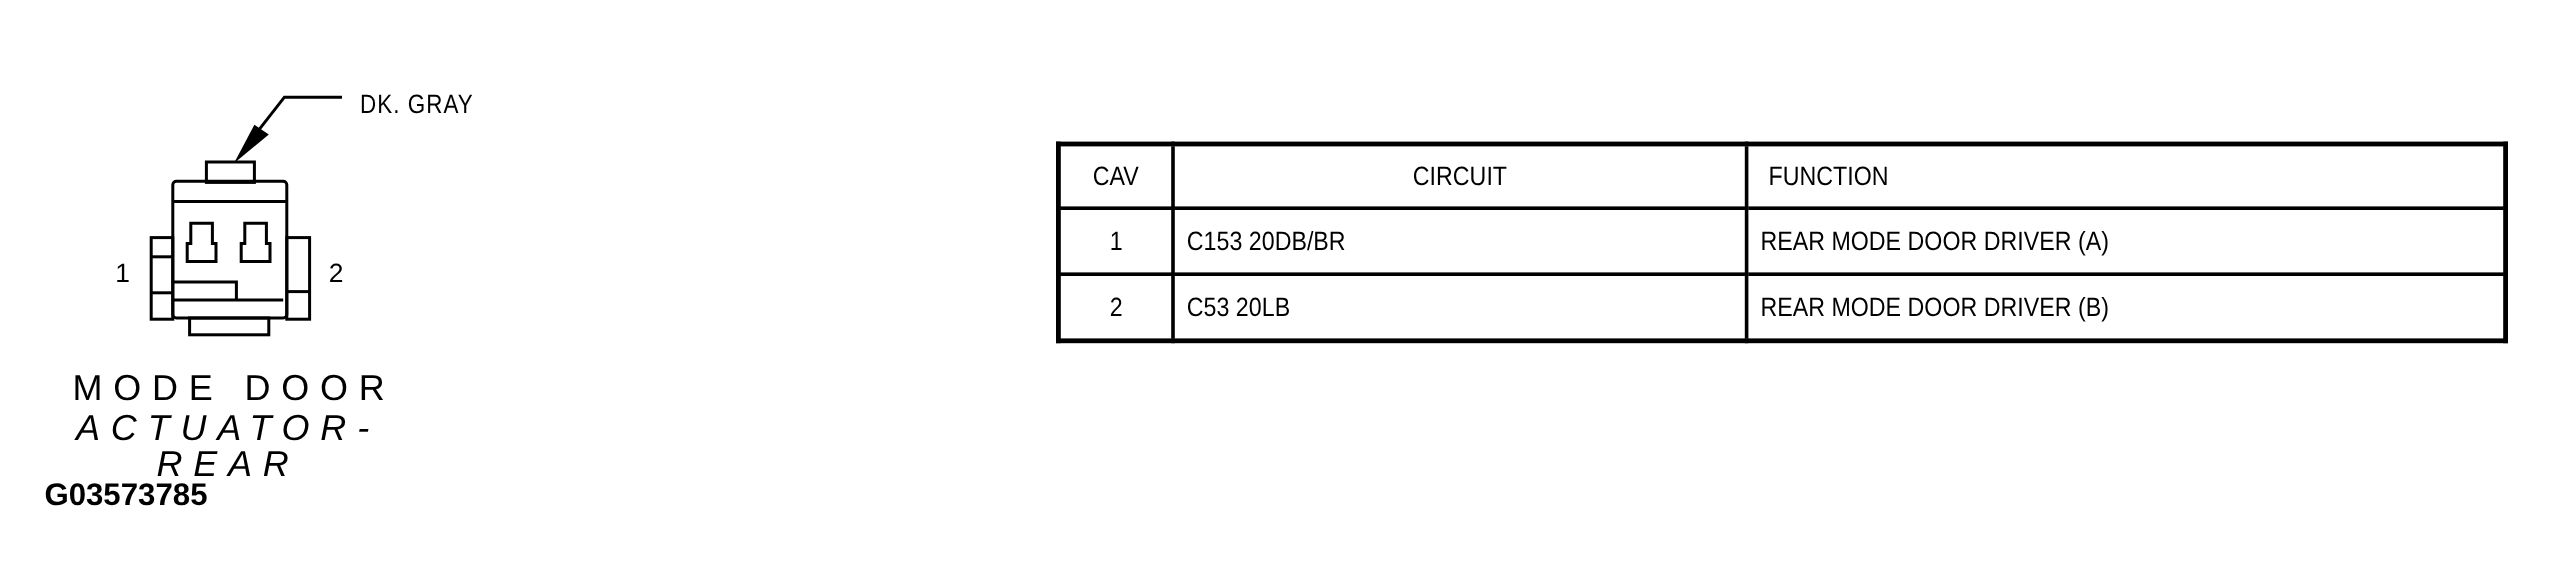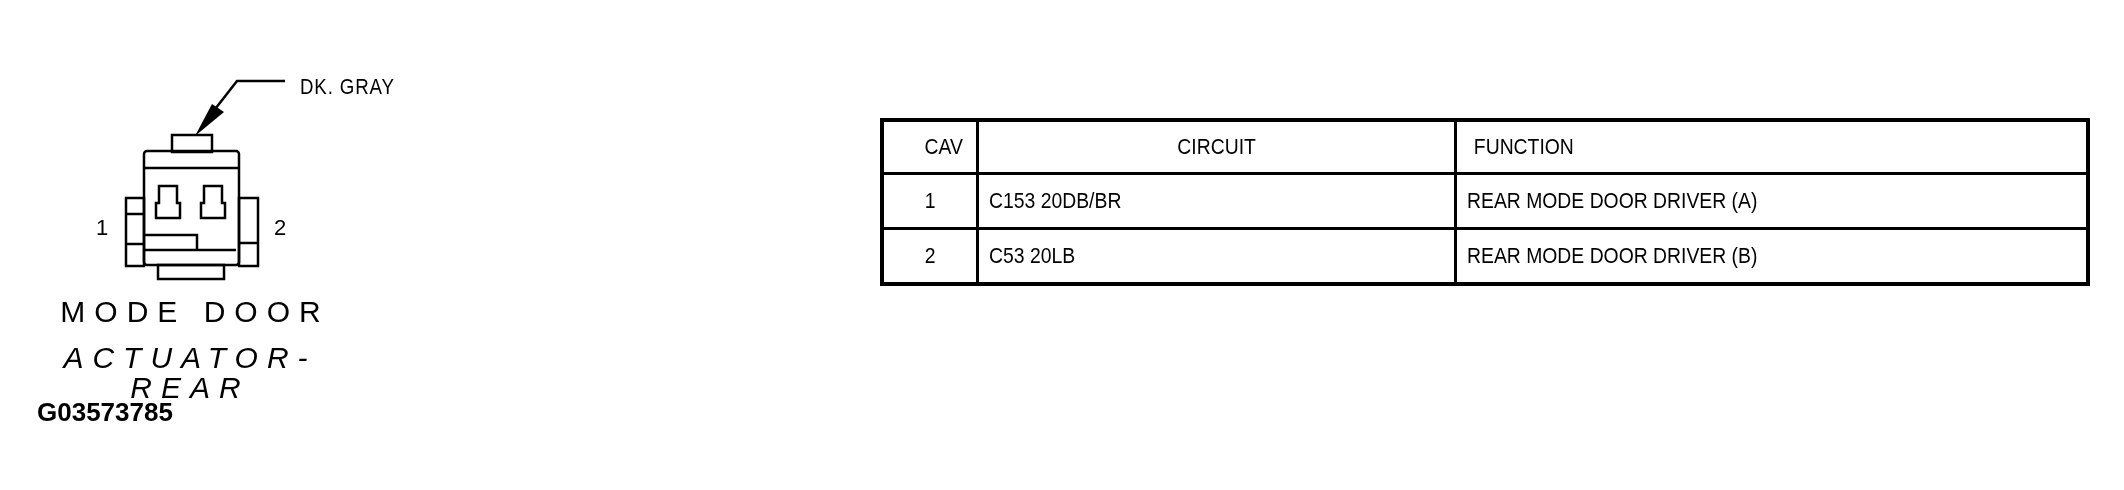--- a/index.html
+++ b/index.html
@@ -10,21 +10,21 @@
   .wire-label { left:300px; top:74px; font-size:22px; letter-spacing:1px;
                 font-family:"Liberation Sans Narrow","Liberation Sans",sans-serif;
                 transform:scaleX(0.85); transform-origin:left top; }
   .pin-label { font-size:22px; }
   .conn-name { font-size:30px; letter-spacing:9px; text-align:center; line-height:1; }
   .fig-id { left:37px; top:397px; font-size:26px; font-weight:bold; }
   table.pinout { position:absolute; left:880px; top:118px; width:1210px;
                  border-collapse:collapse; border:4px solid #000; font-size:22px; }
   table.pinout th, table.pinout td { border:3px solid #000; height:52px; padding:0 10px;
                  font-weight:normal; }
-  table.pinout th { text-align:right; height:50px; }
+  table.pinout th { text-align:center; height:50px; }
   .col-cav { width:72px; text-align:center; }
   .col-circuit { width:455px; text-align:left; }
   .col-function { text-align:left; }
   .cell-text { display:inline-block; transform:scaleX(0.88); transform-origin:left center; }
   th .cell-text, td.col-cav .cell-text { transform-origin:center center; }
 </style>
 </head>
 <body>
 
 <svg id="connector-svg" width="420" height="300" viewBox="0 0 420 300">
@@ -52,21 +52,21 @@
     <rect x="158" y="265" width="66" height="14"></rect>
   </g>
 
   <polygon points="195,136 212,104 224,112" fill="#000"></polygon>
 </svg>
 
 <div class="abs wire-label">DK. GRAY</div>
 <div class="abs pin-label" style="left:96px;top:215px;">1</div>
 <div class="abs pin-label" style="left:274px;top:215px;">2</div>
 
-<div class="abs conn-name" style="left:40px;top:297px;width:310px;">MODE DOOR</div>
+<div class="abs conn-name" style="left:40px;top:309px;width:310px;">MODE DOOR</div>
 <div class="abs conn-name" style="left:30px;top:343px;width:320px;font-style:italic;">ACTUATOR-REAR</div>
 <div class="abs fig-id">G03573785</div>
 
 <table class="pinout">
   <thead>
     <tr>
       <th class="col-cav"><span class="cell-text">CAV</span></th>
       <th class="col-circuit" style="text-align:center"><span class="cell-text">CIRCUIT</span></th>
       <th class="col-function" style="text-align:left"><span class="cell-text">FUNCTION</span></th>
     </tr>

